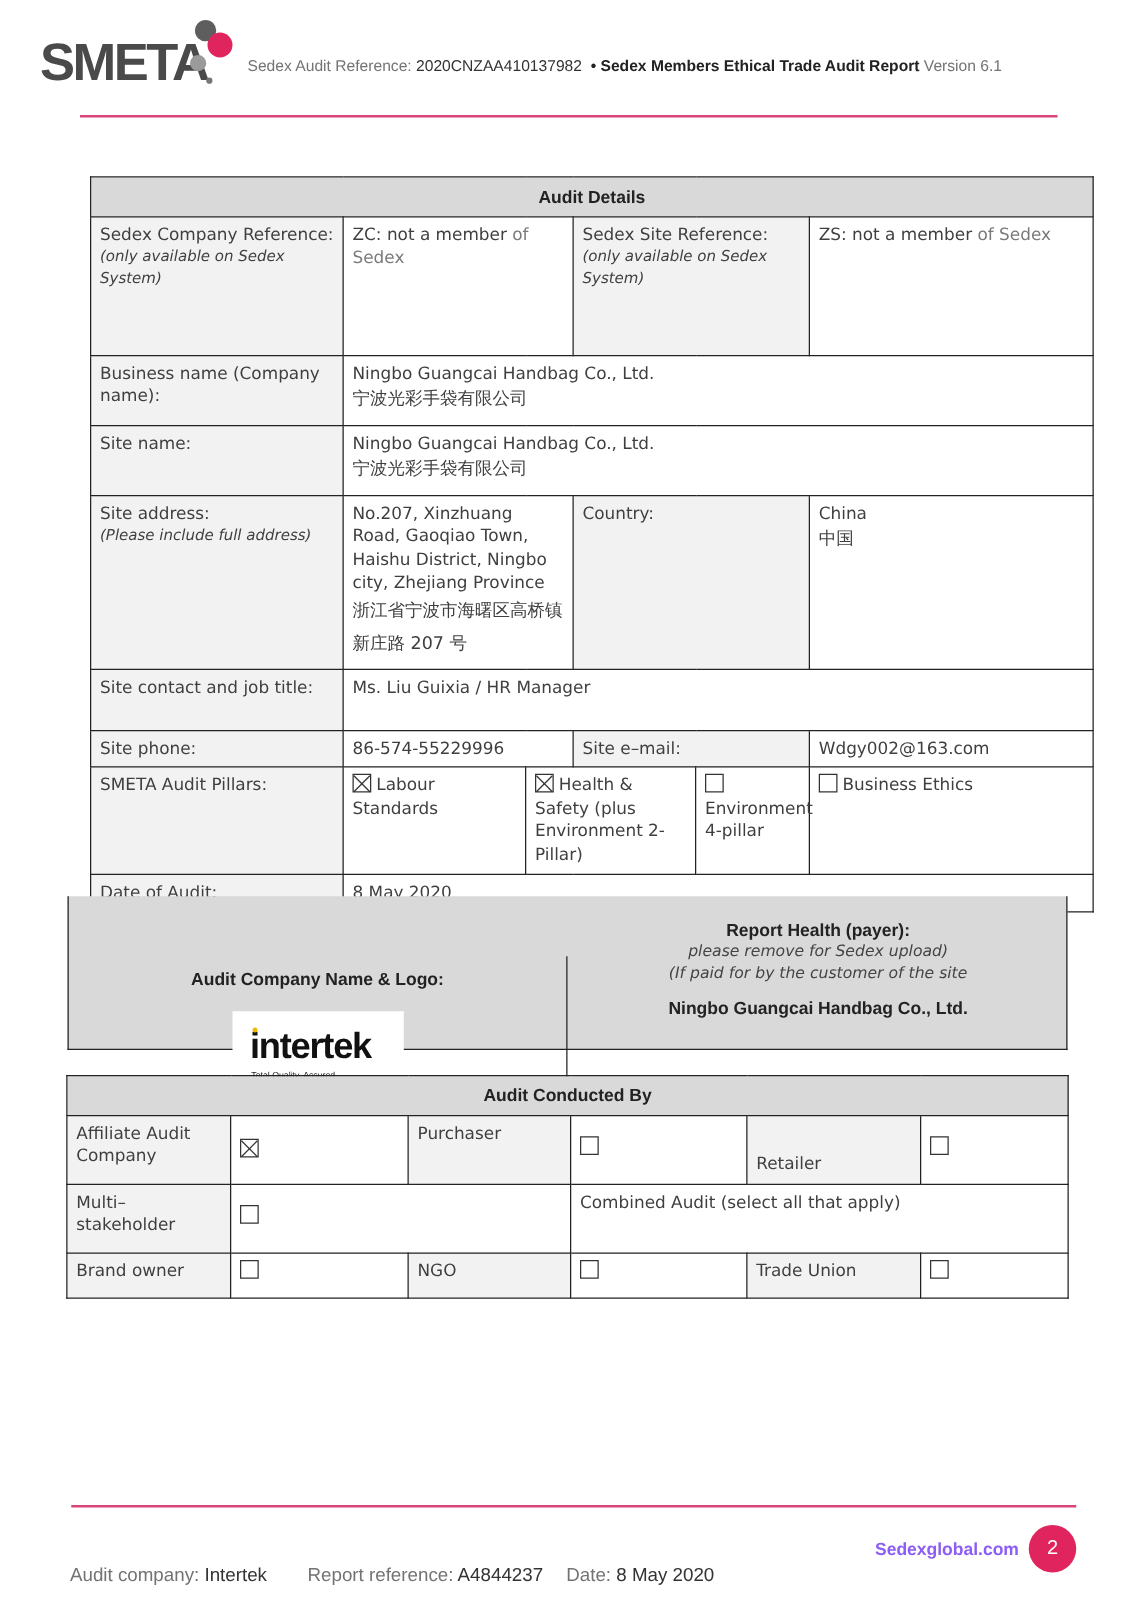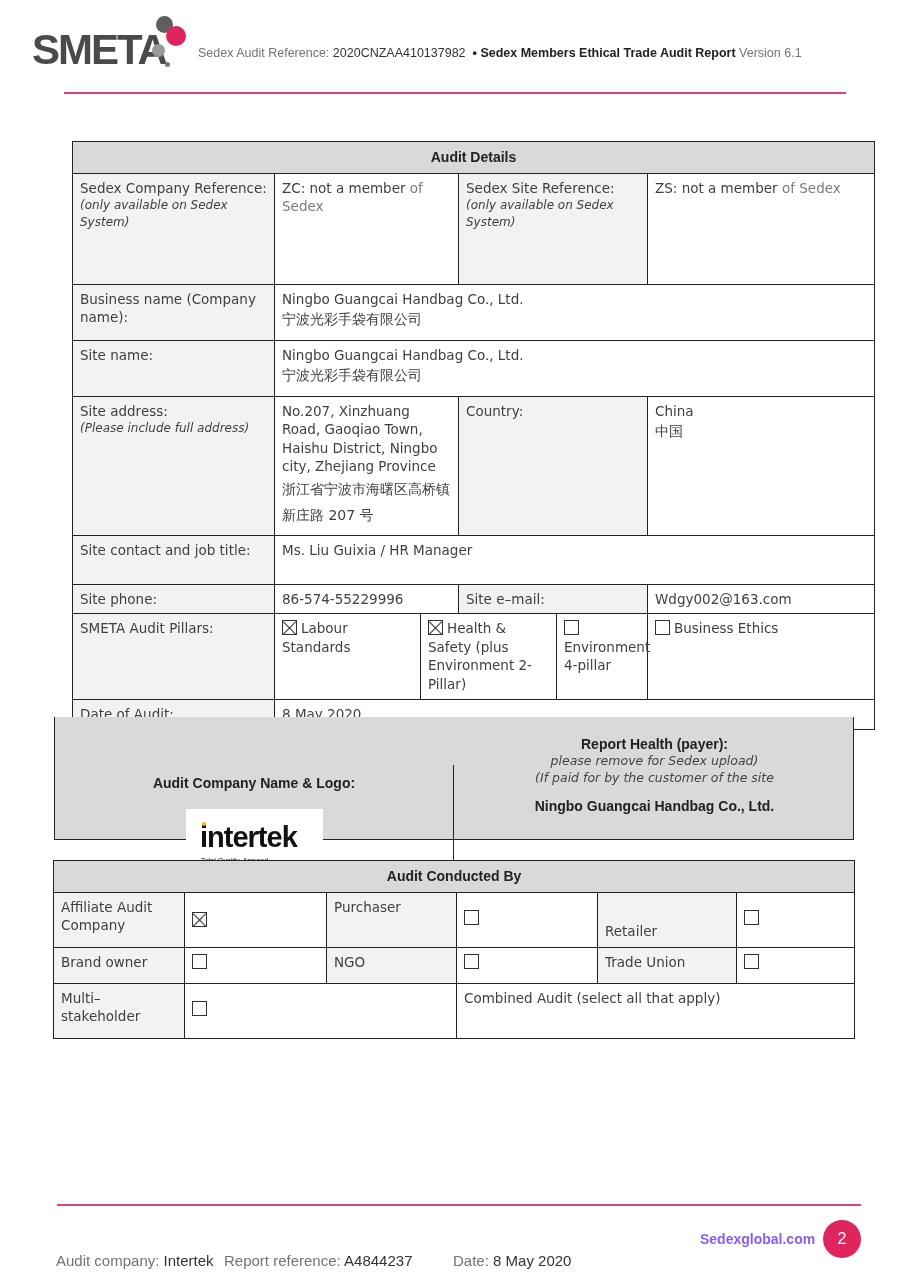--- a/index.html
+++ b/index.html
@@ -201,50 +201,50 @@
     </td>
     <td class="lbl">Purchaser</td>
     <td style="padding-top:16px">
       <span class="cb"></span>
     </td>
     <td class="lbl" style="padding-top:29px">Retailer</td>
     <td style="padding-top:16px">
       <span class="cb"></span>
     </td>
   </tr>
-  <tr style="height:36px">
-    <td class="lbl">Brand owner</td>
-    <td>
-      <span class="cb"></span>
-    </td>
-    <td class="lbl">NGO</td>
-    <td>
-      <span class="cb"></span>
-    </td>
-    <td class="lbl">Trade Union</td>
-    <td>
-      <span class="cb"></span>
-    </td>
-  </tr>
   <tr style="height:55px">
     <td class="lbl">Multi–stakeholder</td>
     <td colspan="2" style="padding-top:16px">
       <span class="cb"></span>
     </td>
     <td colspan="3">Combined Audit (select all that apply)</td>
+  </tr>
+  <tr style="height:36px">
+    <td class="lbl">Brand owner</td>
+    <td>
+      <span class="cb"></span>
+    </td>
+    <td class="lbl">NGO</td>
+    <td>
+      <span class="cb"></span>
+    </td>
+    <td class="lbl">Trade Union</td>
+    <td>
+      <span class="cb"></span>
+    </td>
   </tr>
 </tbody>
   </table>
 
 <div class="footer-rule"></div>
 <div class="footer" style="left:56px">
   <span class="pink">Audit company:</span>
   <span class="dark">Intertek</span>
 </div>
-<div class="footer" style="left:224px">
+<div class="footer" style="left:246px">
   <span class="pink">Report reference:</span>
   <span class="dark">A4844237</span>
 </div>
 <div class="footer" style="left:453px">
   <span class="pink">Date:</span>
   <span class="dark">8 May 2020</span>
 </div>
 <div class="site-link">Sedexglobal.com</div>
 <div class="page-badge">2</div>
 

